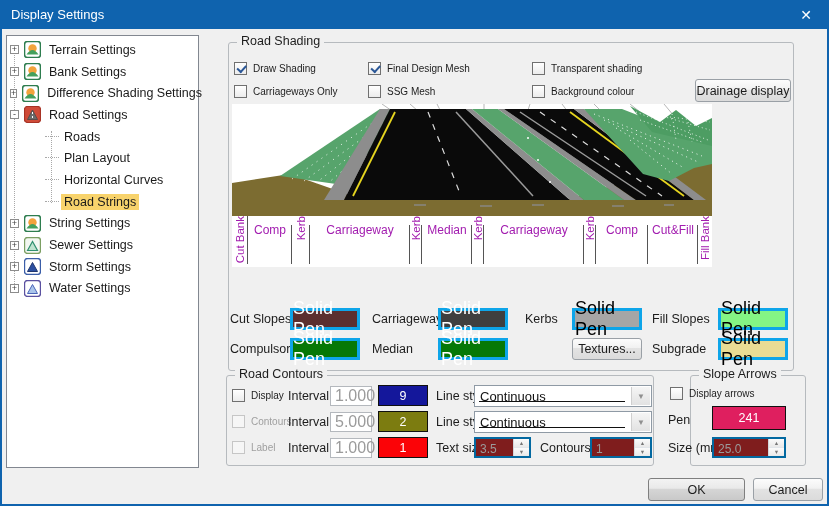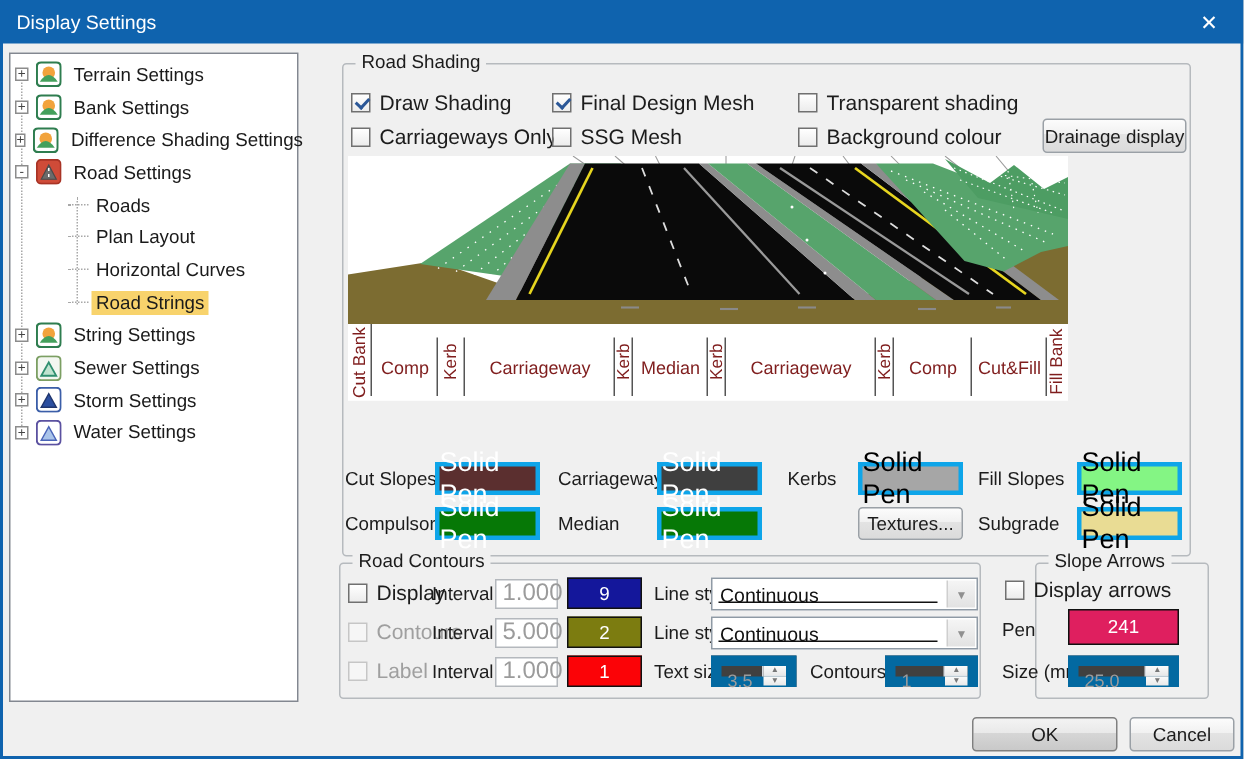--- a/index.html
+++ b/index.html
@@ -17,47 +17,47 @@
   .ticon{width:17px;height:17px;margin-right:5px;z-index:2}
   .ticon svg{display:block}
   .tlab{padding:1px 3px;z-index:2}
   .tlab.sel{background:#f8d36c}
   .stub{width:14px;height:1px;border-top:1px dotted #a8a8a8;margin-left:38px;margin-right:2px}
   .vline{position:absolute;border-left:1px dotted #a8a8a8;z-index:1}
   
   .grp{position:absolute;border:1px solid #b6babe;border-radius:3px;box-sizing:border-box}
   .leg{position:absolute;top:-9px;left:8px;background:#f0f0f0;padding:0 4px;font-size:12.5px;color:#1c1c1c;white-space:nowrap}
   
-  .cb{position:absolute;display:flex;align-items:center;gap:6px;font-size:14px;color:#1c1c1c;height:16px}
+  .cb{position:absolute;display:flex;align-items:center;gap:6px;font-size:10px;color:#1c1c1c;height:16px}
   .cbx{box-sizing:border-box;width:13px;height:13px;border:1px solid #707070;background:linear-gradient(#fff,#ececec);position:relative;flex:0 0 13px}
   .cbx.on::after{content:"";position:absolute;left:1.5px;top:2.5px;width:7px;height:3.5px;border-left:2px solid #2b5797;border-bottom:2px solid #2b5797;transform:rotate(-47deg)}
   .cb.dis{color:#9f9f9f}
   .cb.dis .cbx{border-color:#c6c6c6;background:#f6f6f6}
   
   .lab{position:absolute;font-size:12.5px;color:#1c1c1c;white-space:nowrap}
   .btn{position:absolute;box-sizing:border-box;border:1px solid #9aa0a6;border-radius:3px;
        background:linear-gradient(#fcfcfc,#f1f1f1 45%,#e3e3e3 46%,#dbdbdb);
        font-size:12.5px;color:#1c1c1c;display:flex;align-items:center;justify-content:center}
   .btn.def{border-color:#7f7f7f;background:linear-gradient(#f3f3f3,#e9e9e9 45%,#d6d6d6 46%,#c9c9c9)}
   .penbtn{position:absolute;box-sizing:border-box;border:3px solid #0ea5e9;font-size:18px;display:flex;align-items:center;justify-content:center}
   .chip{position:absolute;box-sizing:border-box;border:1px solid #101010;color:#fff;font-size:12.5px;display:flex;align-items:center;justify-content:center}
   .fld{position:absolute;box-sizing:border-box;border:1px solid #b4b8bd;background:#fff;color:#9b9b9b;font-size:16px;display:flex;align-items:center;padding:0 4px}
   .combo{position:absolute;box-sizing:border-box;background:#fff;border:1px solid #8f9aa5;height:22px}
   .combo .txt{position:absolute;left:5px;top:3px;font-size:13px;color:#111}
   .combo .ln{position:absolute;left:4px;right:26px;bottom:4px;height:1px;background:#111}
   .combo .arr{position:absolute;right:1px;top:1px;bottom:1px;width:18px;background:linear-gradient(#f5f5f5,#e2e2e2);border-left:1px solid #cfcfcf;display:flex;align-items:center;justify-content:center;font-size:8px;color:#909090}
-  .spin{position:absolute;box-sizing:border-box;border:7px solid #0369a1;background:#404040;height:21px}
+  .spin{position:absolute;box-sizing:border-box;border:2px solid #0369a1;background:#7f1d1d;height:21px}
   .spin .sval{position:absolute;left:4px;top:3px;font-size:12px;color:#9b9b9b}
   .spin .sbtns{position:absolute;right:0;top:0;bottom:0;width:15px;display:flex;flex-direction:column;border-left:1px solid #d3d7dc}
   .spin .sb{flex:1;display:flex;align-items:center;justify-content:center;font-size:5.5px;color:#777;background:linear-gradient(#fbfbfb,#e9e9e9)}
   .spin .sb:first-child{border-bottom:1px solid #e2e6ea}
   
   .pv{position:absolute;left:232px;top:104px;width:480px;height:163px;background:#fff}
   .strip{position:absolute;left:0;top:112px;width:480px;height:51px;background:#fff;display:flex}
-  .seg{box-sizing:border-box;position:relative;height:100%;display:flex;align-items:center;justify-content:center;font-size:12px;color:#7f1d1d}
+  .seg{box-sizing:border-box;position:relative;height:100%;display:flex;align-items:flex-start;justify-content:center;font-size:12px;color:#a21caf}
   .seg:not(:last-child)::after{content:"";position:absolute;right:0;top:9px;bottom:3px;width:1px;background:#555}
   .seg.full::after{top:0}
   .hl{padding-top:7px;white-space:nowrap}
   .vl{writing-mode:vertical-rl;transform:rotate(180deg);font-size:11.5px;white-space:nowrap}
 </style>
 </head>
 <body>
 
 <div class="dlg">
 

